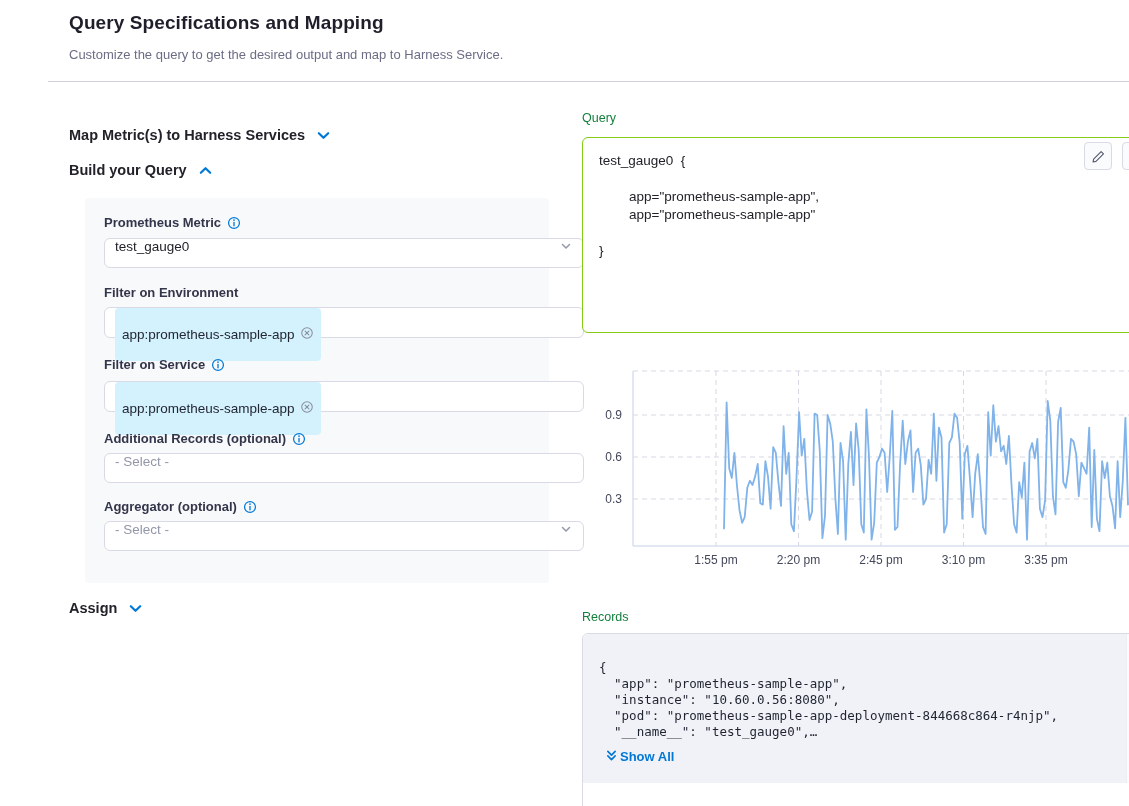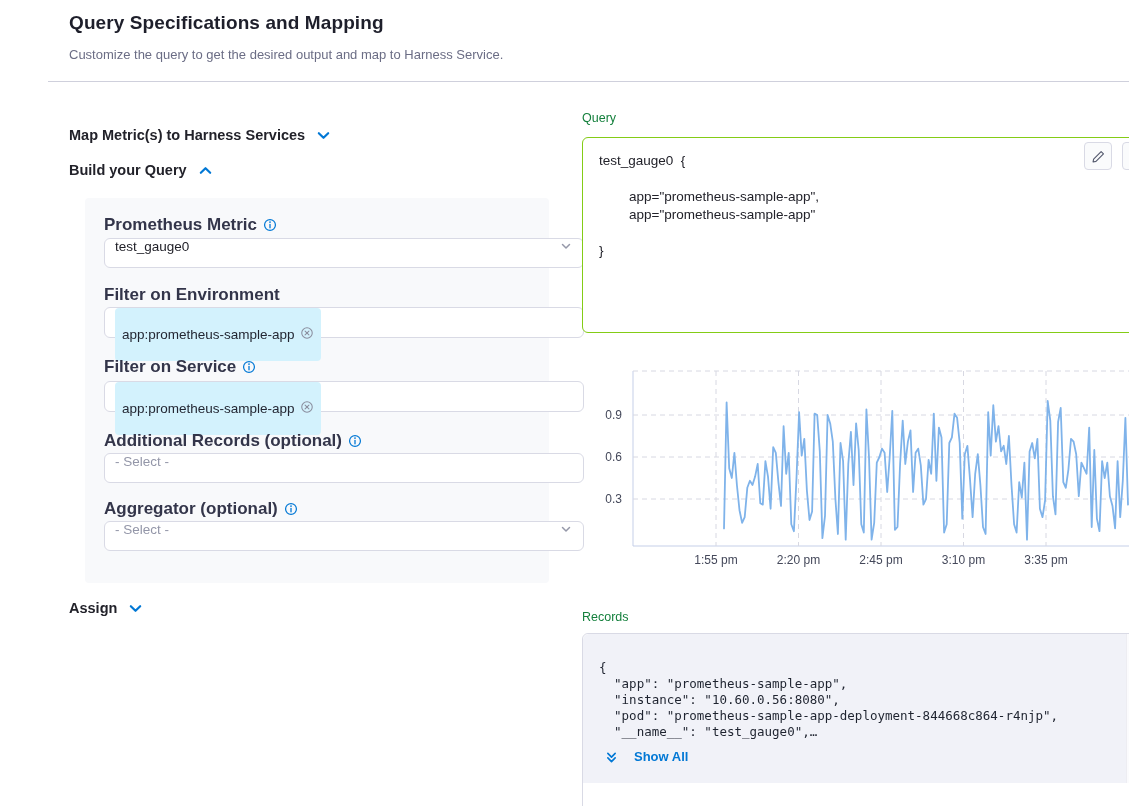--- a/index.html
+++ b/index.html
@@ -10,21 +10,21 @@
   .page-title { position:absolute; left:21px; top:12px; font-size:19px; font-weight:700; color:#1e1f2b; letter-spacing:.1px; }
   .page-sub   { position:absolute; left:21px; top:47px; font-size:13px; color:#6b6d85; }
   .header-divider { position:absolute; left:0; top:81px; width:1129px; height:1px; background:#cfd0dc; }
 
   
   .section-heading { position:absolute; display:flex; align-items:center; gap:11px; font-size:14.5px; font-weight:700; color:#22222a; }
   .chev-btn { display:inline-flex; align-items:center; cursor:pointer; }
 
   .form-panel { position:absolute; left:37px; top:198px; width:464px; height:385px; background:#f8f9fb; border-radius:4px; }
 
-  .fld-label { position:absolute; display:flex; align-items:center; gap:6px; font-size:17px; font-weight:700; color:#33354a; }
+  .fld-label { position:absolute; display:flex; align-items:center; gap:6px; font-size:13px; font-weight:700; color:#33354a; }
   .info-btn { display:inline-flex; }
 
   .fake-input { position:absolute; left:19px; width:480px; height:30px; background:#fff; border:1px solid #d9dae5; border-radius:6px;
                 display:flex; align-items:flex-start; padding:0 10px; font-size:13.5px; color:#22222a; }
   .fake-input .placeholder { color:#9396a8; }
   .fake-input .grow { flex:1; }
   .chip { display:inline-flex; align-items:center; gap:5px; background:#d3f2fd; border-radius:4px; padding:18px 7px; font-size:13.5px; color:#232733; }
 
   
   .small-label { position:absolute; font-size:12.5px; color:#15803d; }
@@ -32,21 +32,21 @@
   .query-pre { position:absolute; left:16px; top:14px; font-family:"Liberation Sans", sans-serif; font-size:13.5px; line-height:18px; color:#22222a; white-space:pre; }
   .icon-btn { position:absolute; top:4px; width:28px; height:28px; background:#fafbfc; border:1px solid #d9dae5; border-radius:4px;
               display:flex; align-items:center; justify-content:center; cursor:pointer; }
   .resize-handle { position:absolute; right:2px; bottom:2px; }
 
   .chart-wrap { position:absolute; left:534px; top:368px; width:553px; height:205px; }
 
   .records-box { position:absolute; left:534px; top:633px; width:573px; height:200px; background:#fff; border:1px solid #d9dae5; border-radius:6px; overflow:hidden; }
   .record-card { position:absolute; left:0; top:0; width:543px; height:149px; background:#f1f2f8; border-radius:6px 0 0 0; }
   .record-pre { position:absolute; left:16px; top:26px; font-family:"DejaVu Sans Mono", monospace; font-size:12.5px; line-height:16px; color:#1f2430; white-space:pre; }
-  .show-all { position:absolute; left:22px; top:115px; display:flex; align-items:flex-end; gap:16px; cursor:pointer;
+  .show-all { position:absolute; left:22px; top:115px; display:flex; align-items:flex-start; gap:2px; cursor:pointer;
               font-size:13px; font-weight:700; color:#0278d5; }
   .inner-scrollbar { position:absolute; left:543px; top:0; width:13px; height:149px; background:#fbfbfd; border-left:1px solid #ededf2; }
   .outer-scrollbar { position:absolute; left:557px; top:0; width:14px; height:200px; background:#fafafa; border-left:1px solid #e4e4ec; border-right:1px solid #d8d8e0; }
 </style>
 </head>
 <body>
 
 <div id="page">
 
   <div class="page-title">Query Specifications and Mapping</div>

